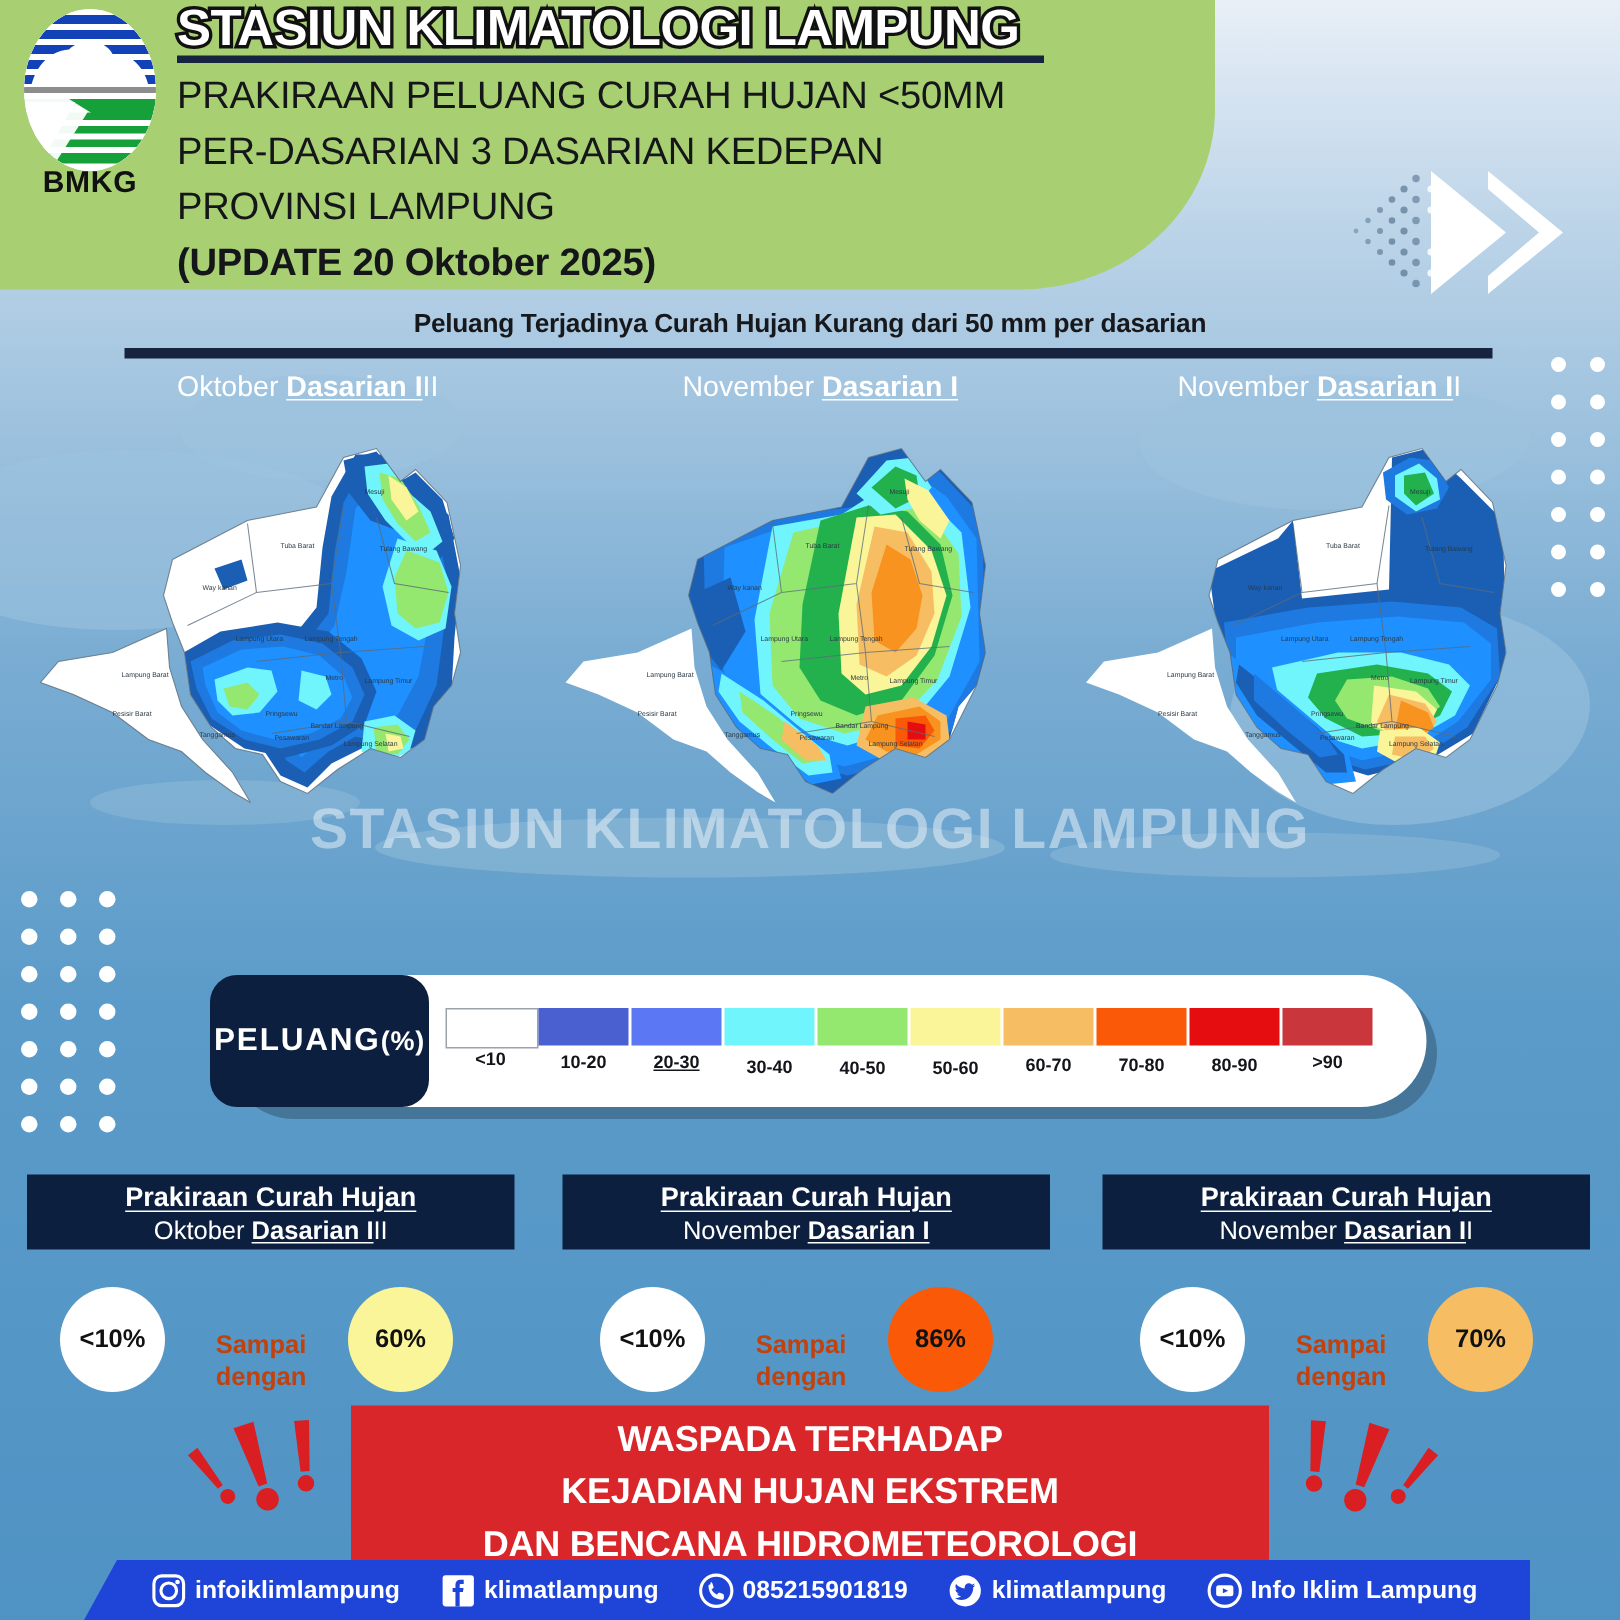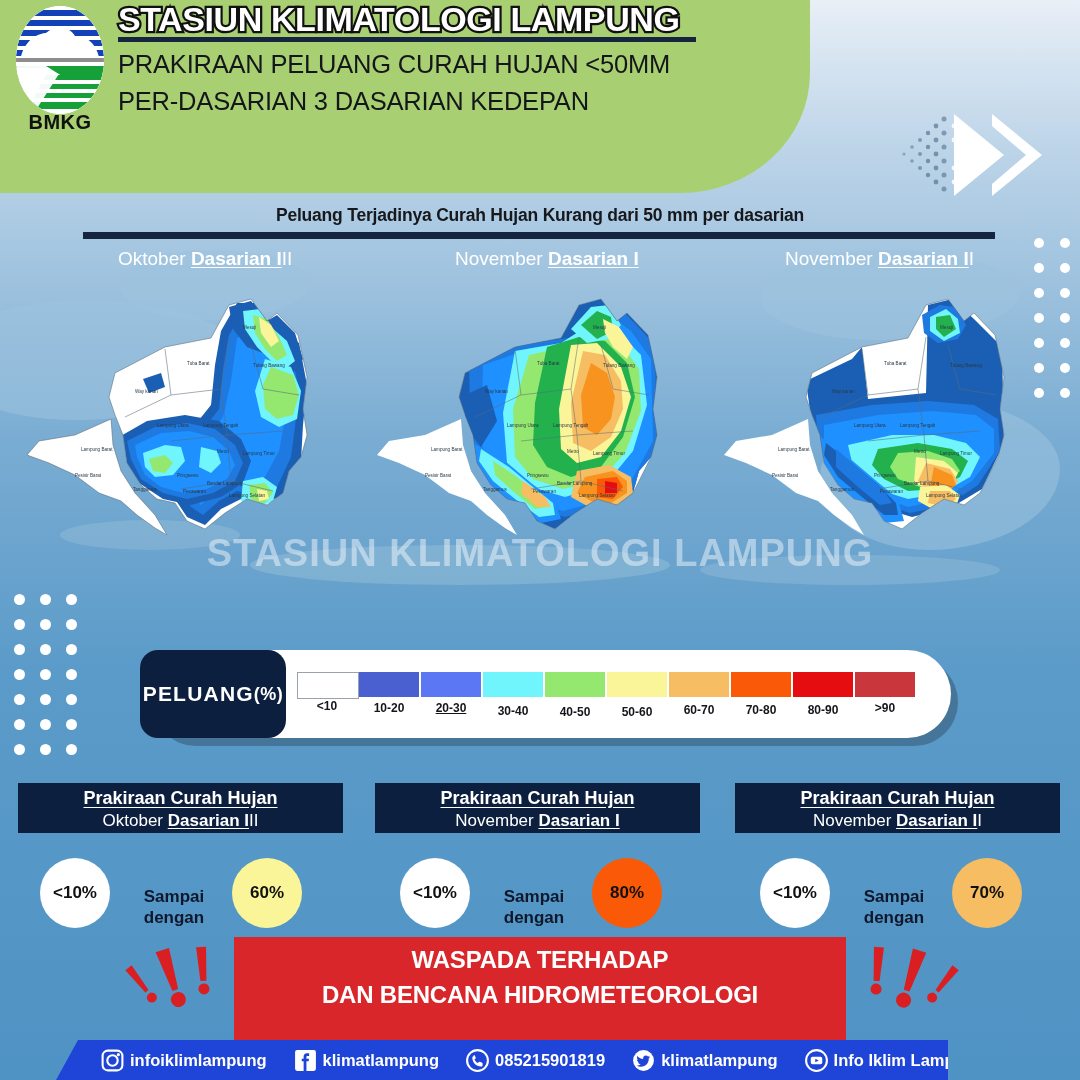--- a/index.html
+++ b/index.html
@@ -93,33 +93,33 @@
   .fc-t1{font-size:18px;font-weight:bold;padding-top:4px;line-height:1.25;}
   .fc-t1 u{text-decoration:underline;text-underline-offset:3px;}
   .fc-t2{font-size:17px;line-height:1.25;}
   .fc-t2 b{text-decoration:underline;text-underline-offset:2px;}
 
   .frow{position:absolute;height:78px;display:flex;align-items:flex-end;}
   .bubble{
     width:70px;height:70px;border-radius:50%;display:flex;align-items:center;justify-content:center;
     font-size:17px;font-weight:bold;color:#111;flex:0 0 auto;
   }
-  .samp{font-size:17px;font-weight:bold;color:#0f172a;line-height:1.2;text-align:center;width:84px;flex:0 0 auto;}
+  .samp{font-size:17px;font-weight:bold;color:#c2410c;line-height:1.2;text-align:center;width:84px;flex:0 0 auto;}
 
   
   .warn{
     position:absolute;left:234px;top:937px;width:612px;height:100px;background:#d8262a;
     color:#fff;text-align:center;font-size:24px;font-weight:bold;line-height:1.45;padding-top:6px;
     letter-spacing:-0.2px;
   }
   .excl{position:absolute;}
 
   
   .footer{
-    position:absolute;left:0;top:1040px;width:948px;height:40px;overflow:hidden;
+    position:absolute;left:0;top:1040px;width:1020px;height:40px;overflow:hidden;
   }
   .footer-bg{
     position:absolute;left:0;top:0;width:1080px;height:40px;background:#1f45d8;
     clip-path:polygon(78px 0,1080px 0,1080px 40px,56px 40px);
   }
   .fitems{position:absolute;left:100px;top:0;height:40px;display:flex;align-items:center;gap:26px;}
   .fitem{display:flex;align-items:center;gap:5px;color:#fff;font-size:16.5px;font-weight:bold;white-space:nowrap;}
   .ficon{width:25px;height:25px;flex:0 0 auto;}
 </style>
 </head>
@@ -172,20 +172,22 @@
       </svg>
     </div>
     <div class="logo-label">BMKG</div>
   </div>
 
   <div class="head-texts">
     <div class="h-title">STASIUN KLIMATOLOGI LAMPUNG</div>
     <div class="h-rule"></div>
     <div class="h-line">PRAKIRAAN PELUANG CURAH HUJAN &lt;50MM</div>
     <div class="h-line">PER-DASARIAN 3 DASARIAN KEDEPAN</div>
+    <div class="h-line">PROVINSI LAMPUNG</div>
+    <div class="h-line mixed">(UPDATE 20 Oktober 2025)</div>
   </div>
 
   <div class="arrows">
     <svg width="170" height="95" viewBox="0 0 170 95">
       <g fill="#5d7c99" opacity=".75">
         <g id="ht"></g>
       </g>
       <g fill="#ffffff">
         <path d="M58 6 L108 47 L58 88 Z"></path>
         <path d="M96 6 L146 47 L96 88 L96 76 L130 47 L96 18 Z"></path>
@@ -522,21 +524,21 @@
     <div class="bubble" style="background:#fbf59a;margin-left:16px;">60%</div>
   </div>
 
   <div class="fcard" style="left:375px;width:325px;">
     <div class="fc-t1"><u>  Prakiraan Curah Hujan  </u></div>
     <div class="fc-t2"><span>November </span><b>Dasarian I</b><span></span></div>
   </div>
   <div class="frow" style="left:400px;top:850px;width:310px;">
     <div class="bubble" style="background:#ffffff;">&lt;10%</div>
     <div class="samp" style="margin-left:22px;"><span>Sampai</span><br><span>dengan</span></div>
-    <div class="bubble" style="background:#fa5a08;margin-left:16px;">80%</div>
+    <div class="bubble" style="background:#fa5a08;margin-left:16px;">86%</div>
   </div>
 
   <div class="fcard" style="left:735px;width:325px;">
     <div class="fc-t1"><u>  Prakiraan Curah Hujan  </u></div>
     <div class="fc-t2"><span>November </span><b>Dasarian I</b><span>I</span></div>
   </div>
   <div class="frow" style="left:760px;top:850px;width:310px;">
     <div class="bubble" style="background:#ffffff;">&lt;10%</div>
     <div class="samp" style="margin-left:22px;"><span>Sampai</span><br><span>dengan</span></div>
     <div class="bubble" style="background:#f7bd62;margin-left:16px;">70%</div>
@@ -574,20 +576,21 @@
         <g transform="rotate(38 92 50)">
             <path d="M88 28 L96 28 L94 58 L90 58 Z"></path>
             <circle cx="92" cy="66" r="5"></circle>
           </g>
       </g>
     </svg>
   </div>
 
   <div class="warn" style="background: rgb(216, 38, 42);">
     <div>WASPADA TERHADAP</div>
+    <div>KEJADIAN HUJAN EKSTREM</div>
     <div>DAN BENCANA HIDROMETEOROLOGI</div>
   </div>
 
   <div class="footer">
     <div class="footer-bg" style="background: rgb(31, 69, 216);"></div>
     <div class="fitems">
 
       <div class="fitem">
         <svg class="ficon" viewBox="0 0 24 24">
           <rect x="2.5" y="2.5" width="19" height="19" rx="5" fill="none" stroke="#fff" stroke-width="2"></rect>

